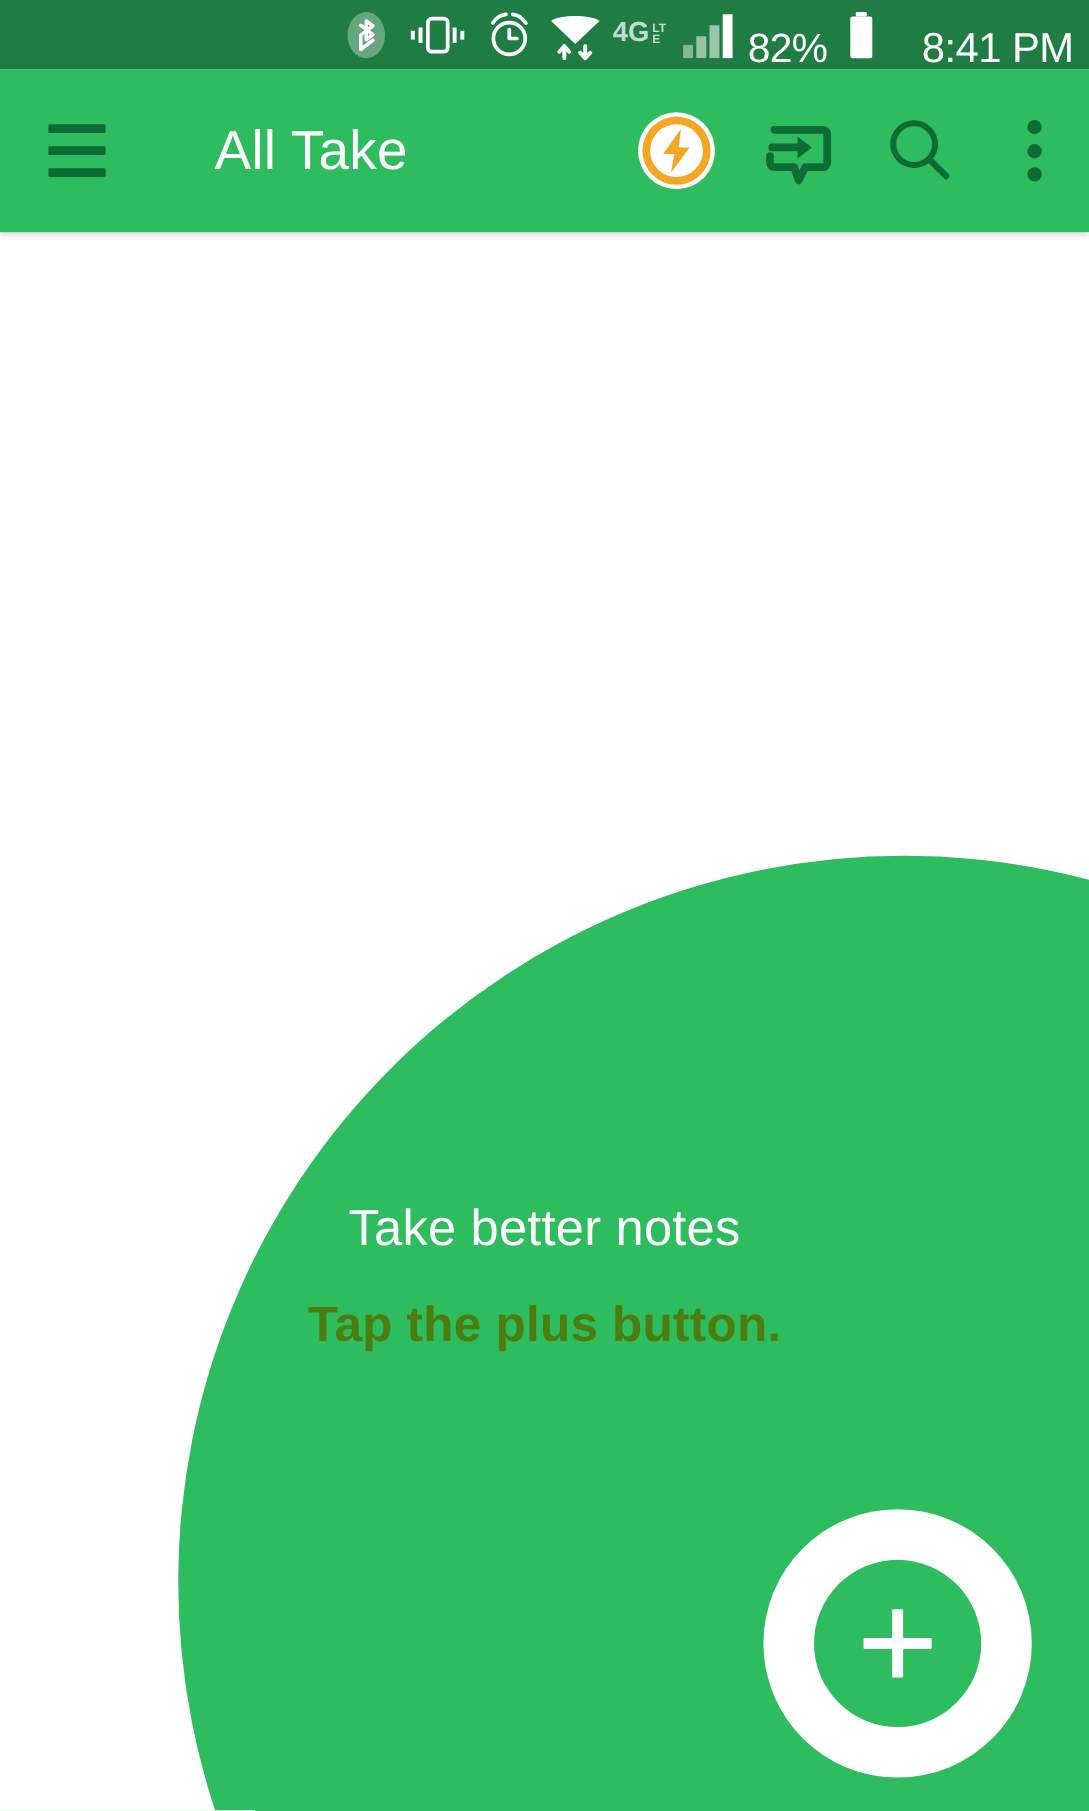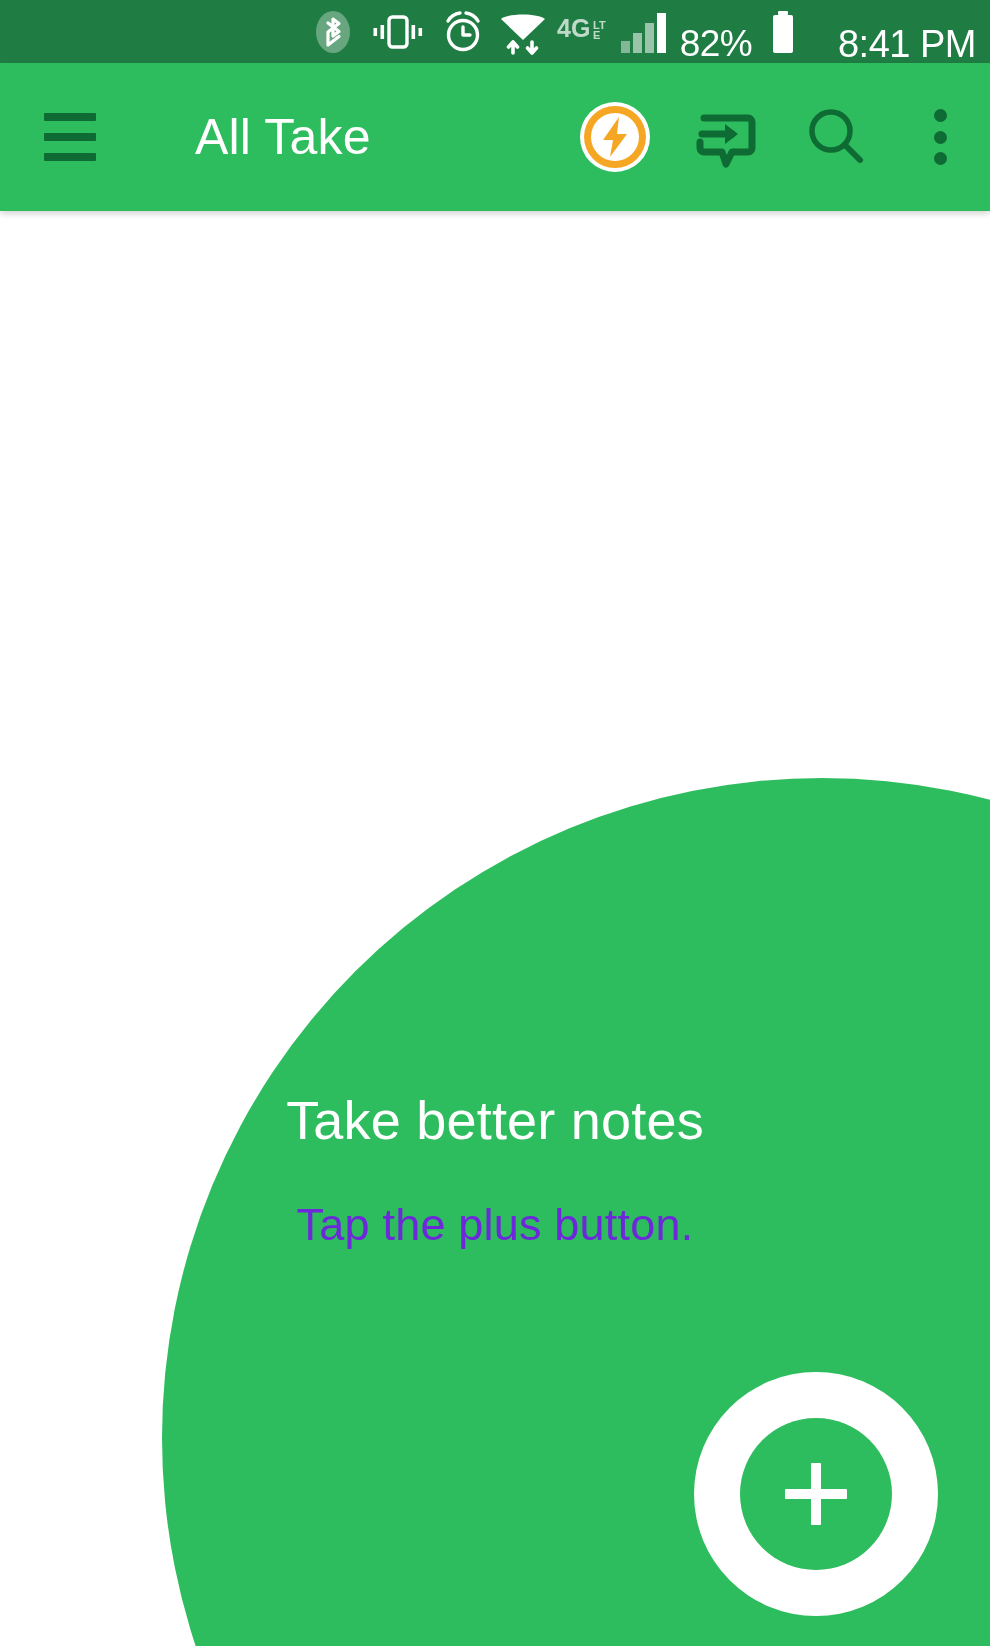--- a/index.html
+++ b/index.html
@@ -157,30 +157,30 @@
     position: absolute;
     left: 0;
     top: 880px;
     width: 990px;
     text-align: center;
     padding-right: 0px;
     pointer-events: none;
   }
   .empty-title {
     color: #ffffff;
-    font-size: 54px;
+    font-size: 46px;
     font-weight: 400;
     line-height: 1.1;
     letter-spacing: 0.2px;
   }
   .empty-sub {
-    color: #6d28d9;
+    color: #4d7c0f;
     font-size: 45px;
-    font-weight: 400;
-    margin-top: 49px;
+    font-weight: 700;
+    margin-top: 36px;
     letter-spacing: 0.2px;
   }
 
   
   .fab-ring {
     position: absolute;
     left: 694px;
     top: 1161px;
     width: 244px;
     height: 244px;

